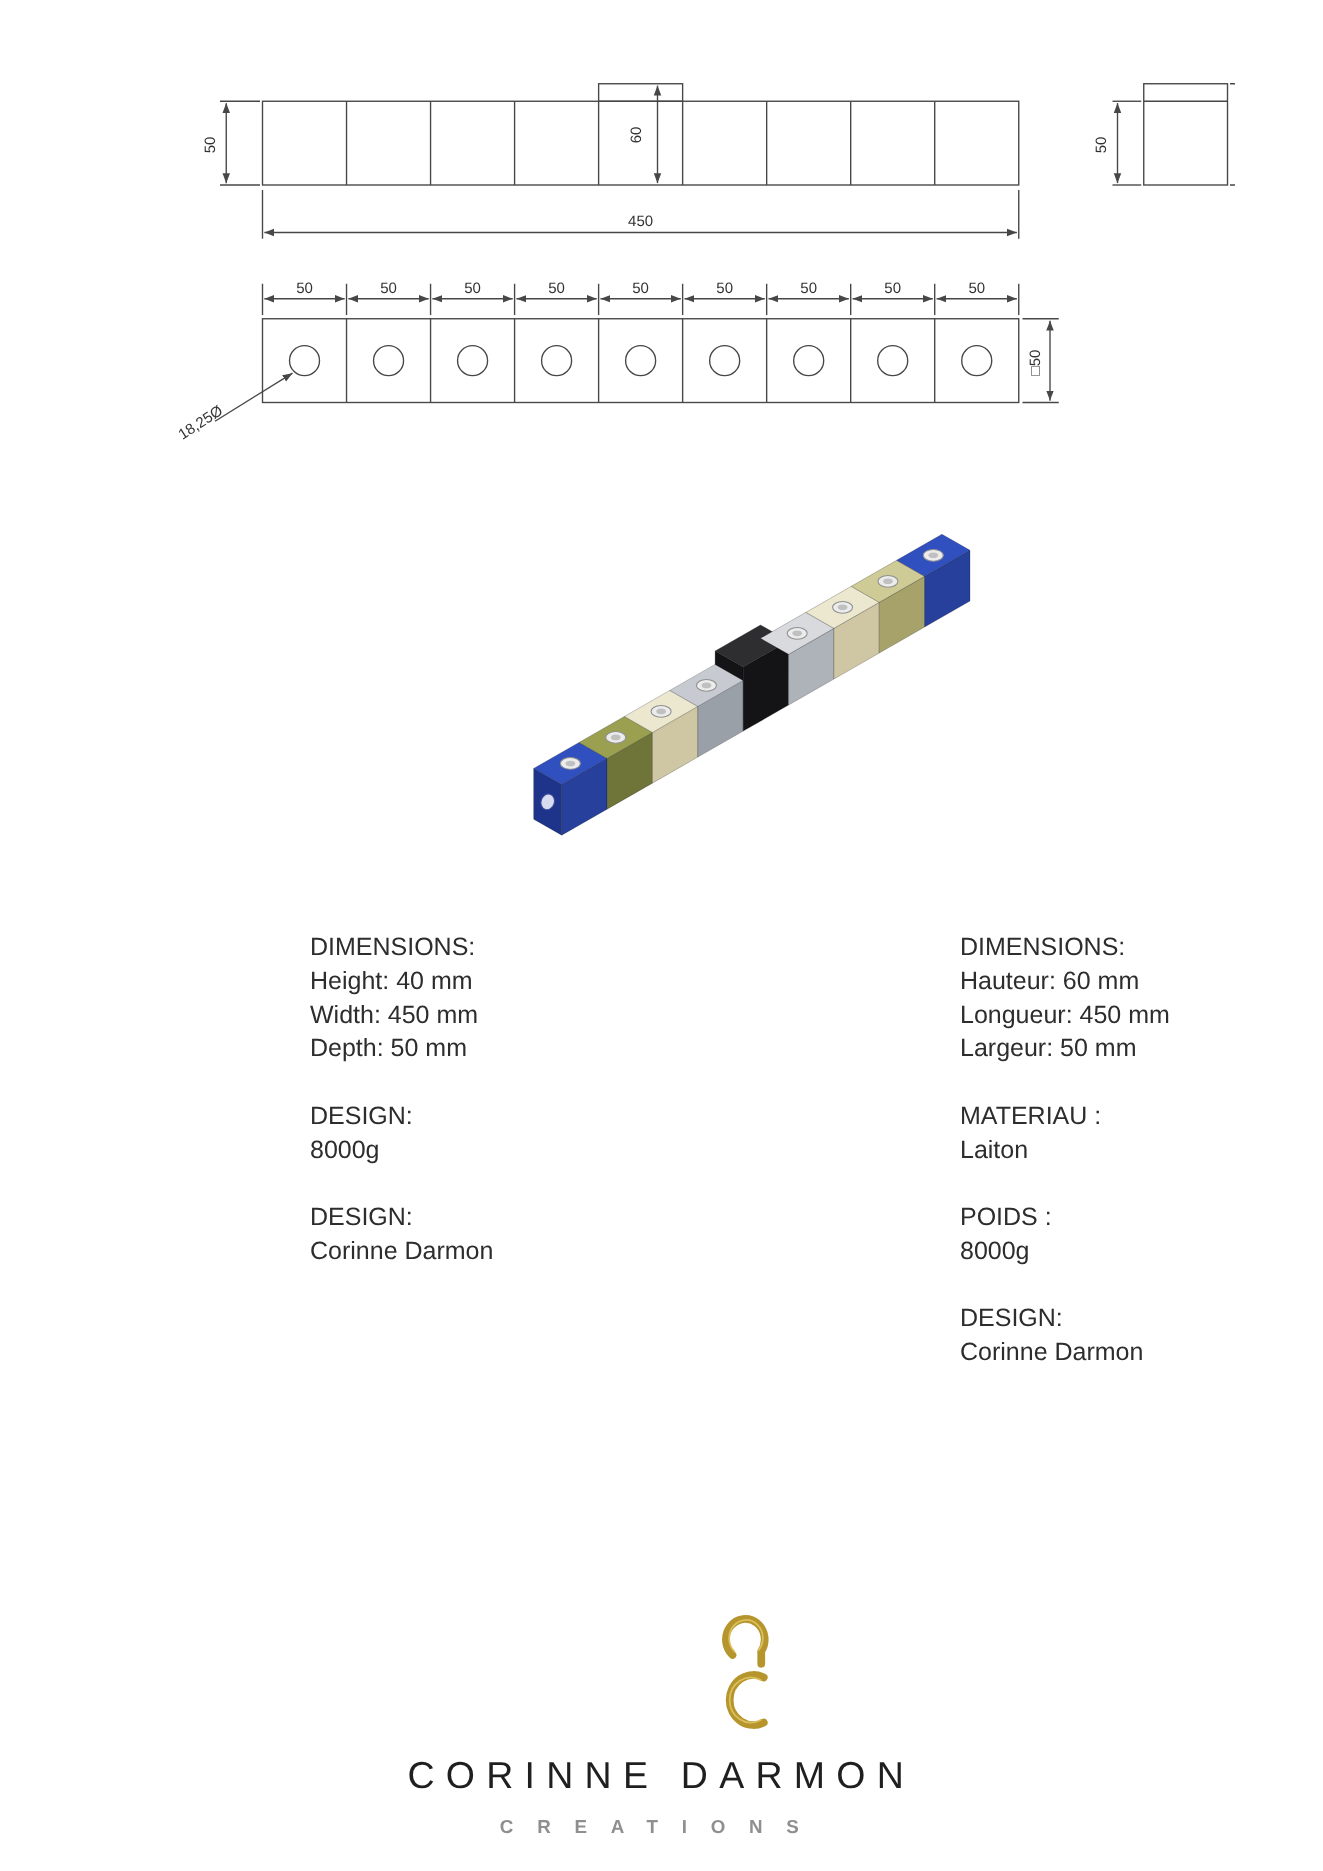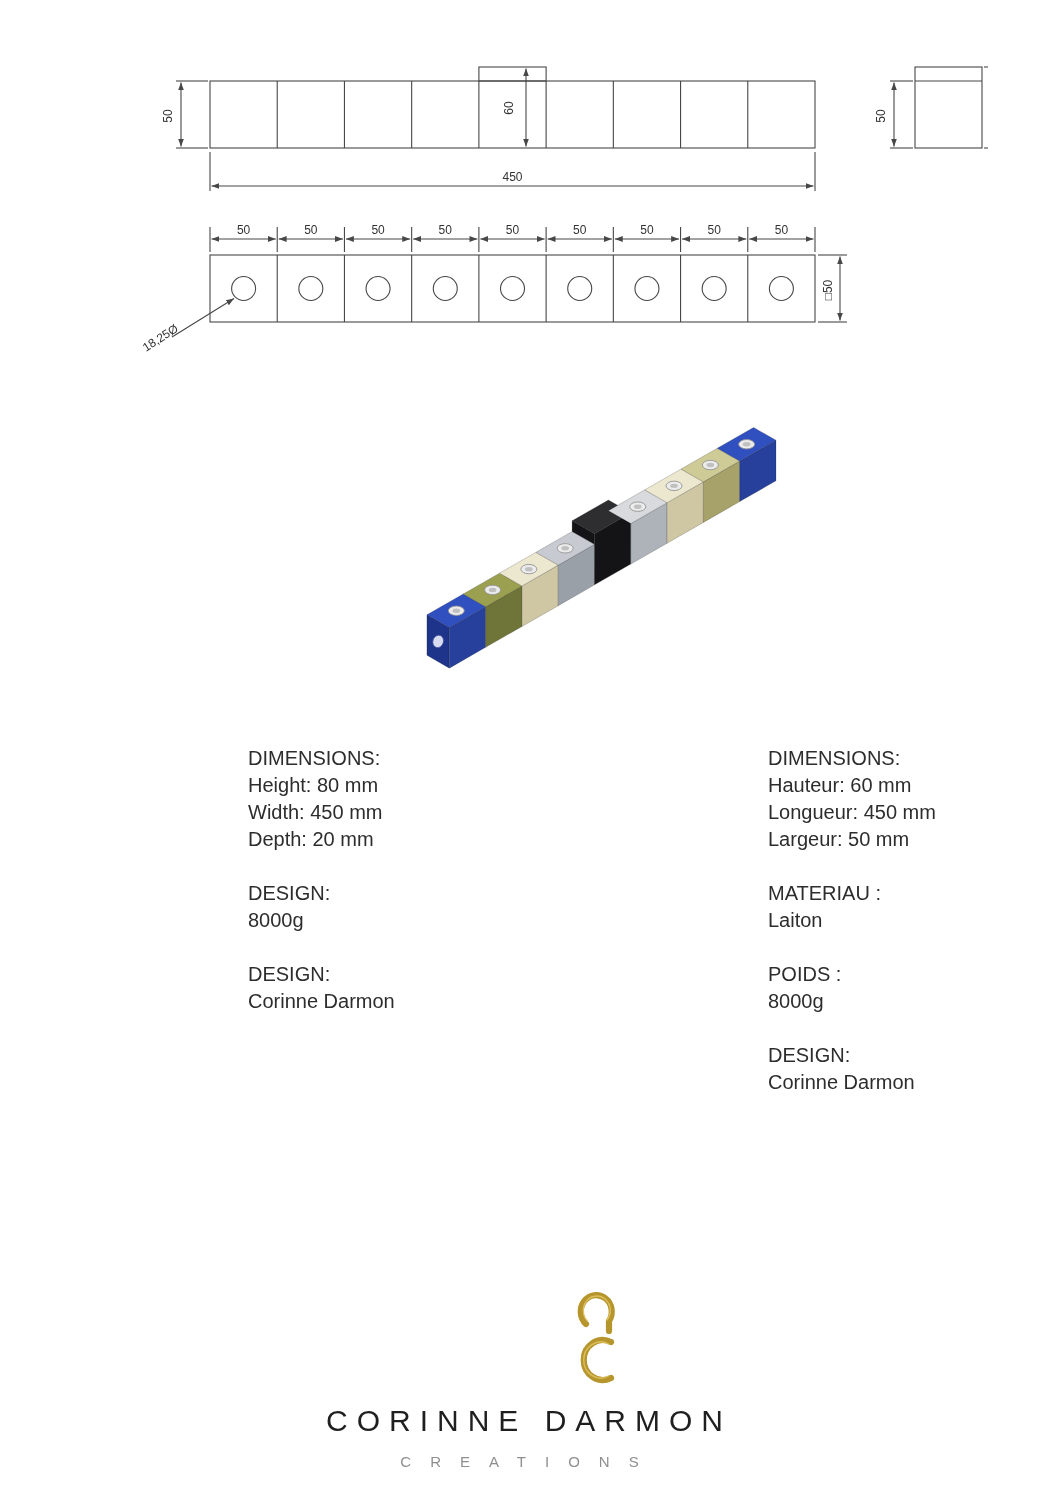--- a/index.html
+++ b/index.html
@@ -15,21 +15,21 @@
   
   .spec-col{position:absolute;top:745px;width:420px;font-size:20px;line-height:27px;color:#2d2d2d;}
   .spec-col.en{left:178px;}
   .spec-col.fr{left:698px;}
   .spec-group{margin-bottom:27px;}
   
   .logo{position:absolute;left:494px;top:1284px;}
   .brand{position:absolute;left:0;right:0;top:1404px;text-align:center;font-size:30px;
          letter-spacing:9px;color:#1f1f1f;}
   .subtitle{position:absolute;left:0;right:0;top:1453px;text-align:center;font-size:15px;
-            letter-spacing:19px;color:#8f8f8f;}
+            letter-spacing:19px;color:#8f8f8f;font-weight:bold;}
 </style>
 </head>
 <body>
 
 <div class="page">
 
   <svg id="tech-svg" class="tech" width="1058" height="362" viewBox="0 0 1058 362">
     <defs>
       <marker id="ar" viewBox="0 0 10 10" refX="9" refY="5" markerWidth="8" markerHeight="8" orient="auto-start-reverse">
         <path d="M0,1.6 L9,5 L0,8.4 z" fill="#474747"></path>
@@ -177,23 +177,23 @@
         <polygon points="307,74 341,54.5 341,92.5 307,112" fill="#26409c" stroke="rgba(0,0,0,0.28)" stroke-width="0.6"></polygon>
         <polygon points="286,62 320,42.5 341,54.5 307,74" fill="#3050c0" stroke="rgba(0,0,0,0.28)" stroke-width="0.6"></polygon>
         <ellipse cx="313.5" cy="58.25" rx="7.5" ry="4.4" fill="#ececec" stroke="#8f8f8f" stroke-width="0.8"></ellipse>
         <ellipse cx="313.5" cy="58.25" rx="3.6" ry="2.1" fill="#c0c0c0"></ellipse>
       </g>
   </svg>
 
   <div class="spec-col en">
     <div class="spec-group">
       <div>DIMENSIONS:</div>
-      <div>Height: 80 mm</div>
+      <div>Height: 40 mm</div>
       <div>Width: 450 mm</div>
-      <div>Depth: 20 mm</div>
+      <div>Depth: 50 mm</div>
     </div>
     <div class="spec-group">
       <div>DESIGN:</div>
       <div>8000g</div>
     </div>
     <div class="spec-group">
       <div>DESIGN:</div>
       <div>Corinne Darmon</div>
     </div>
   </div>

